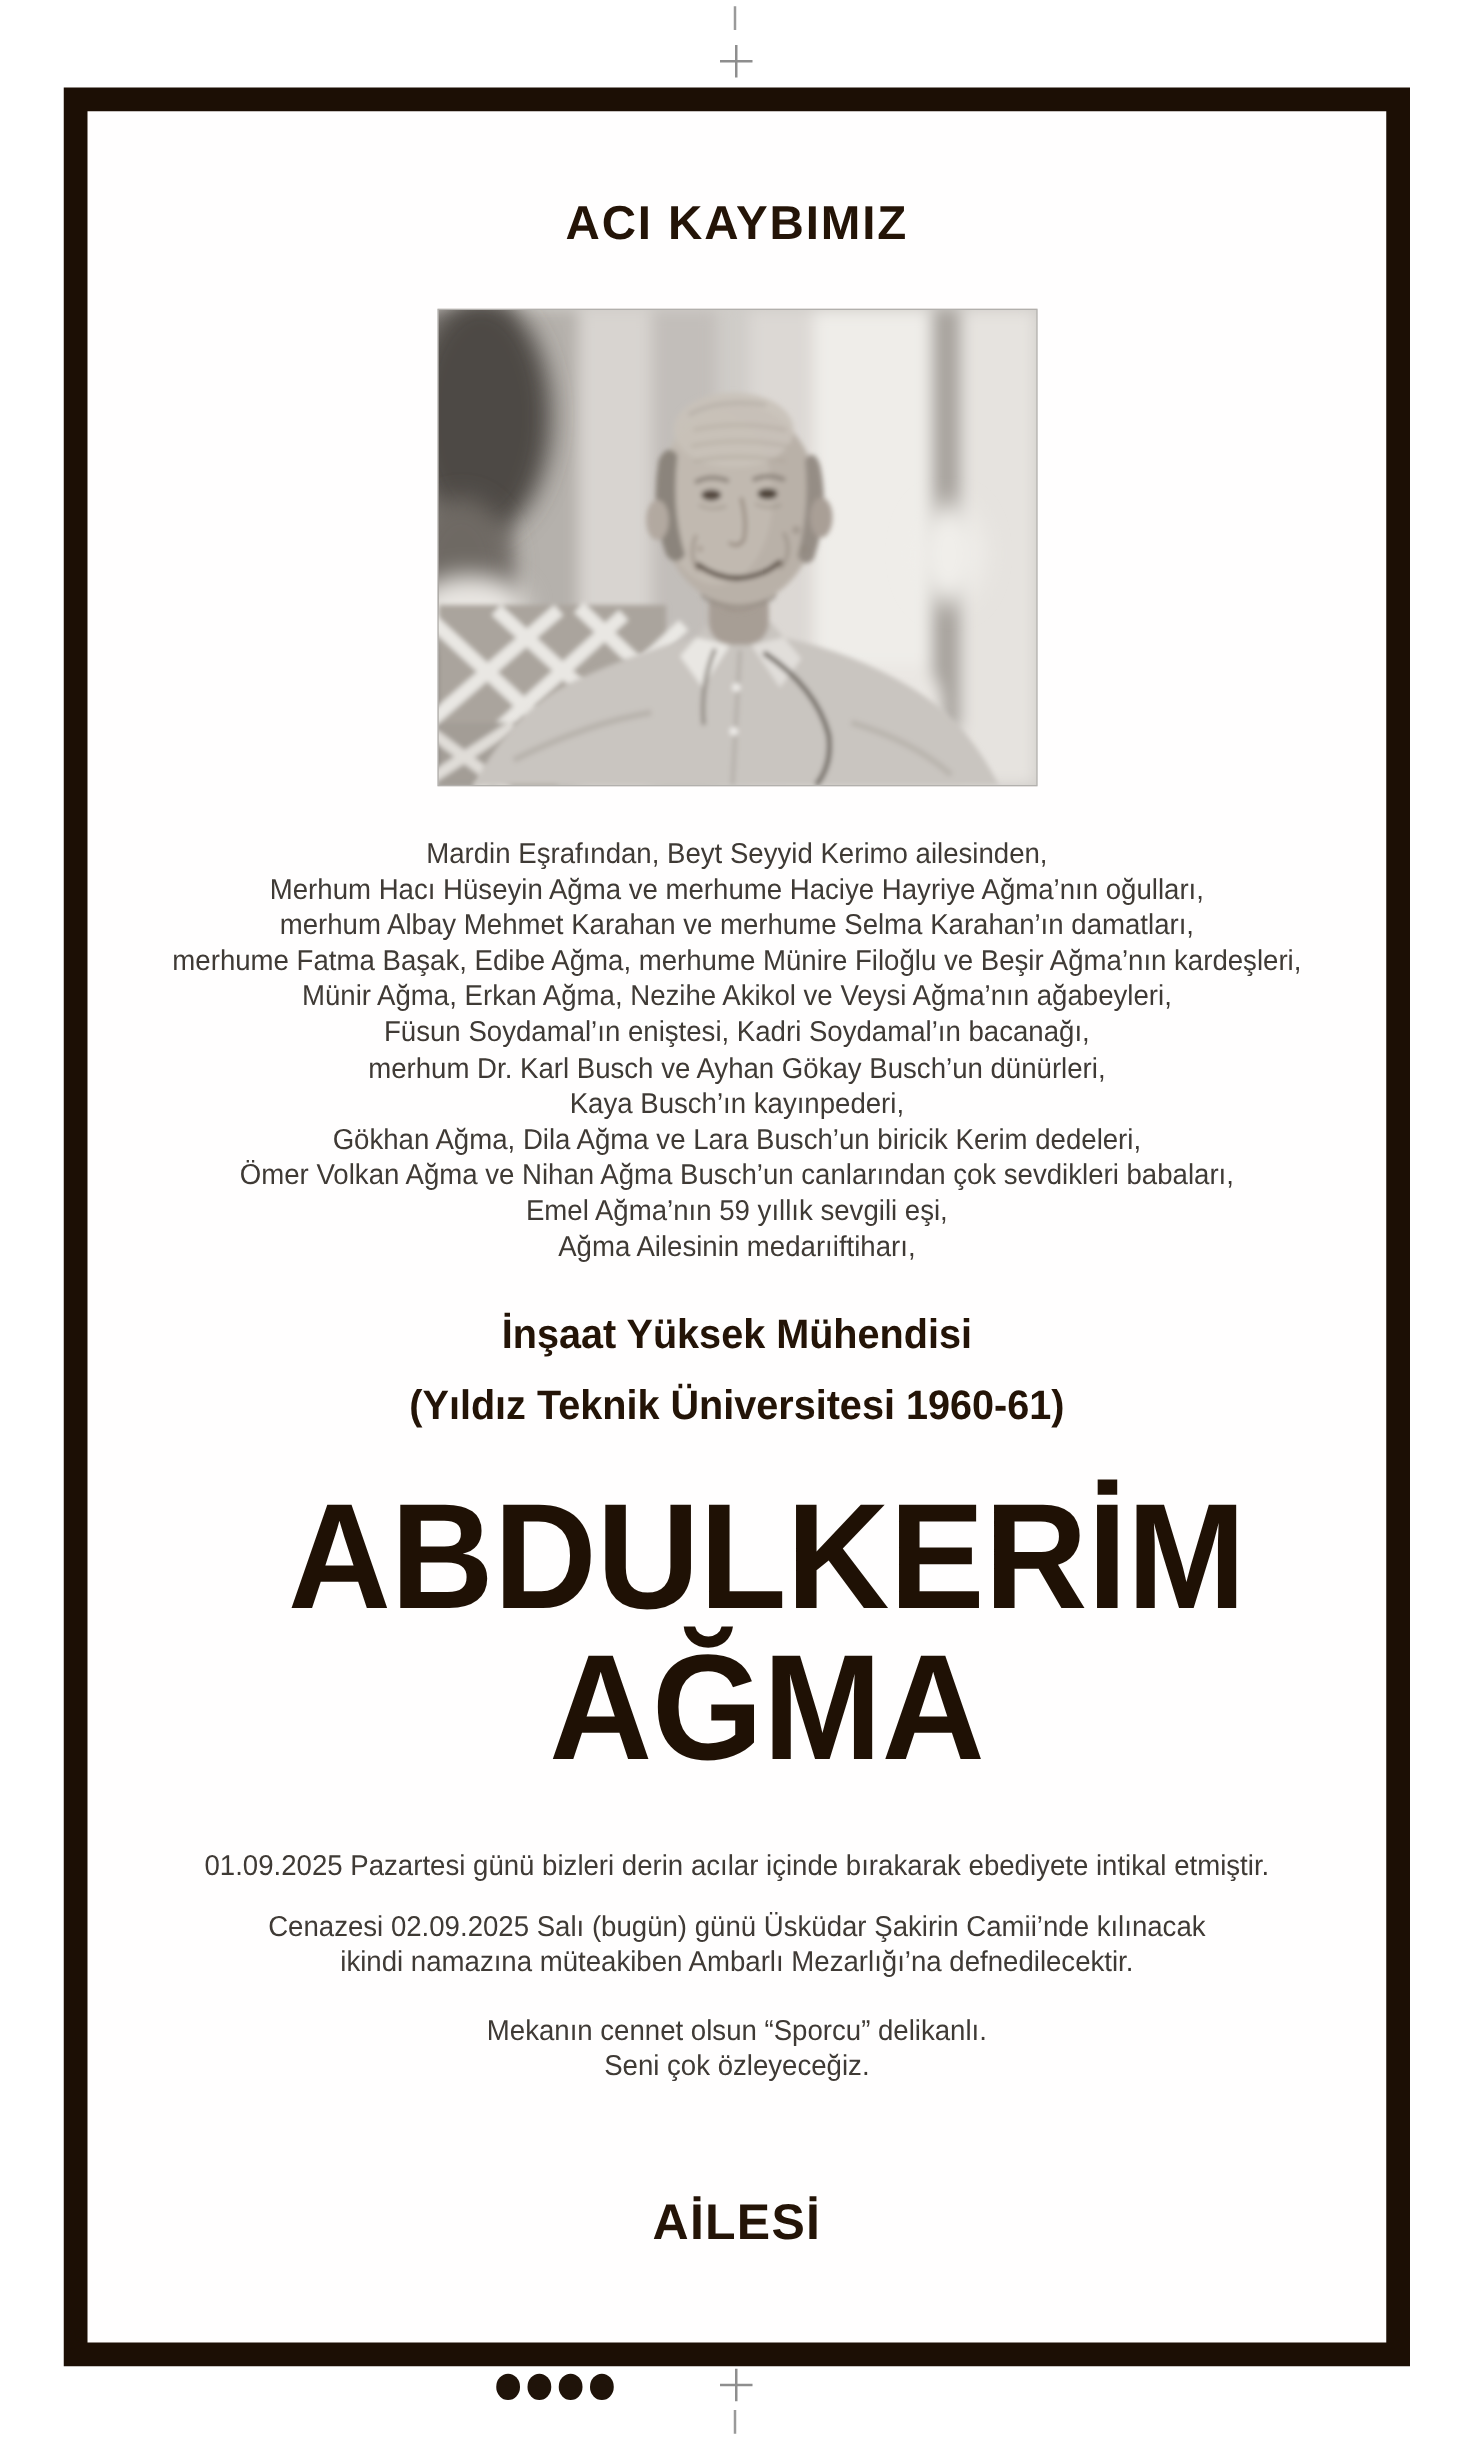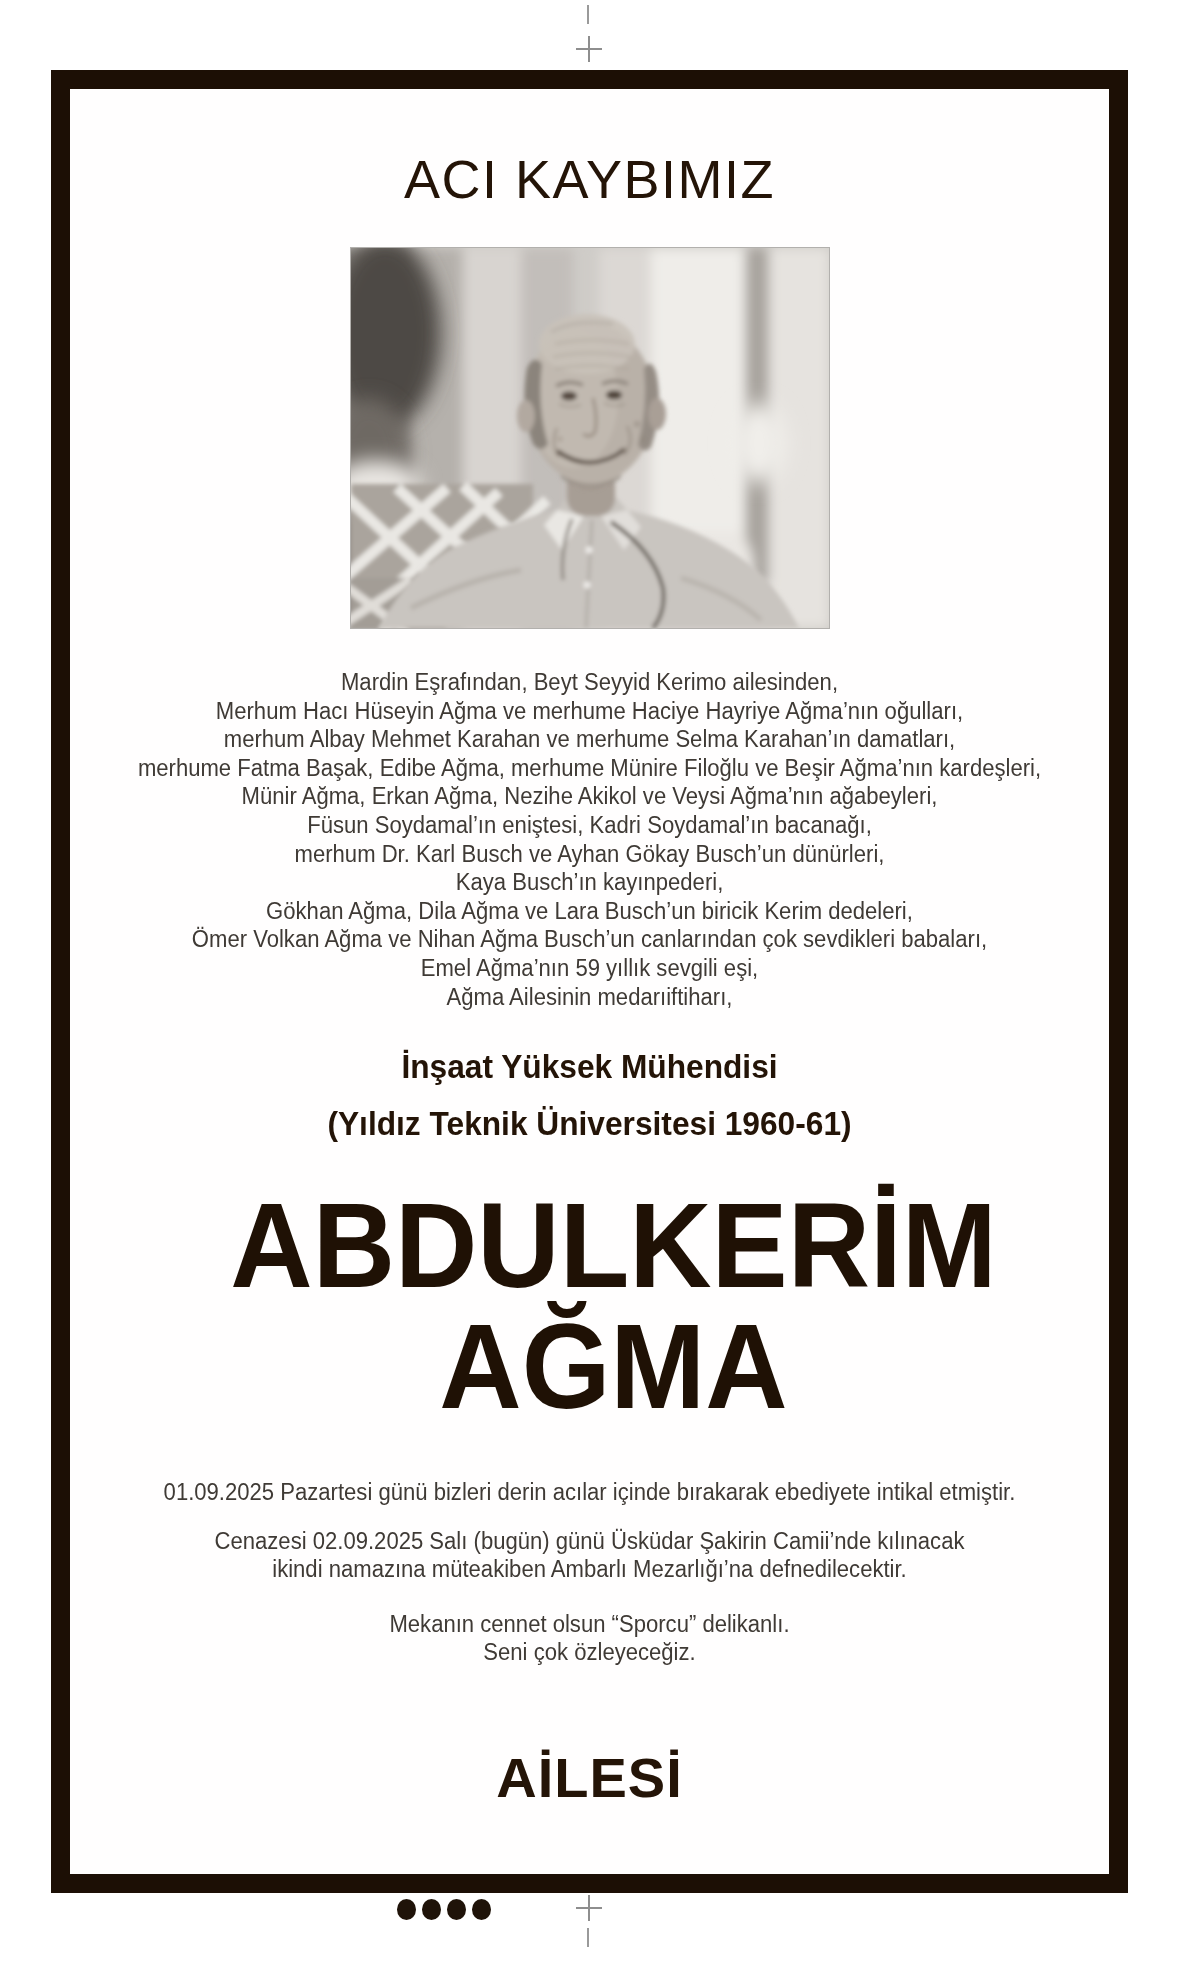--- a/index.html
+++ b/index.html
@@ -19,39 +19,39 @@
   .cross::after{left:12px;top:0;width:2px;height:26px;}
   
   .frame{
     left:51px;top:70px;width:1077px;height:1823px;
     border:19px solid #1c0f05;box-sizing:border-box;background:#fffefe;
   }
   
   .cline{left:0;right:0;text-align:center;}
   .squeeze{transform:scaleX(0.96);transform-origin:50% 50%;}
   .title{
-    top:149px;font-size:54px;line-height:60px;font-weight:normal;
+    top:149px;font-size:38px;line-height:60px;font-weight:bold;
     letter-spacing:1.5px;color:#241407;
   }
   .genealogy{
     top:668px;font-size:23px;line-height:28.6px;color:#3f3a35;
   }
   .credentials{
     top:1038px;font-size:33px;line-height:57px;font-weight:bold;color:#241407;
   }
   .deceased-name{
     top:1185px;font-size:120px;line-height:121px;font-weight:bold;
     color:#1f1105;letter-spacing:0px;margin-left:48px;
   }
   .deceased-name>div{transform:scaleX(0.95);transform-origin:50% 50%;}
   .notice{top:1478px;font-size:23px;line-height:28px;color:#3f3a35;}
   .funeral{top:1527px;font-size:23px;line-height:28.4px;color:#3f3a35;}
   .farewell{top:1610px;font-size:23px;line-height:28.4px;color:#3f3a35;}
   .signature{
-    top:1749px;font-size:56px;line-height:58px;font-weight:bold;
+    top:1749px;font-size:40px;line-height:58px;font-weight:bold;
     letter-spacing:1px;color:#241407;
   }
   
   .photo{
     left:350px;top:247px;width:478px;height:380px;
     border:1px solid #b2b0ad;box-sizing:content-box;background:#d2cfcb;
   }
   .photo svg{display:block;width:478px;height:380px;}
   
   .reg-dots{left:397px;top:1899px;display:flex;gap:6px;}

